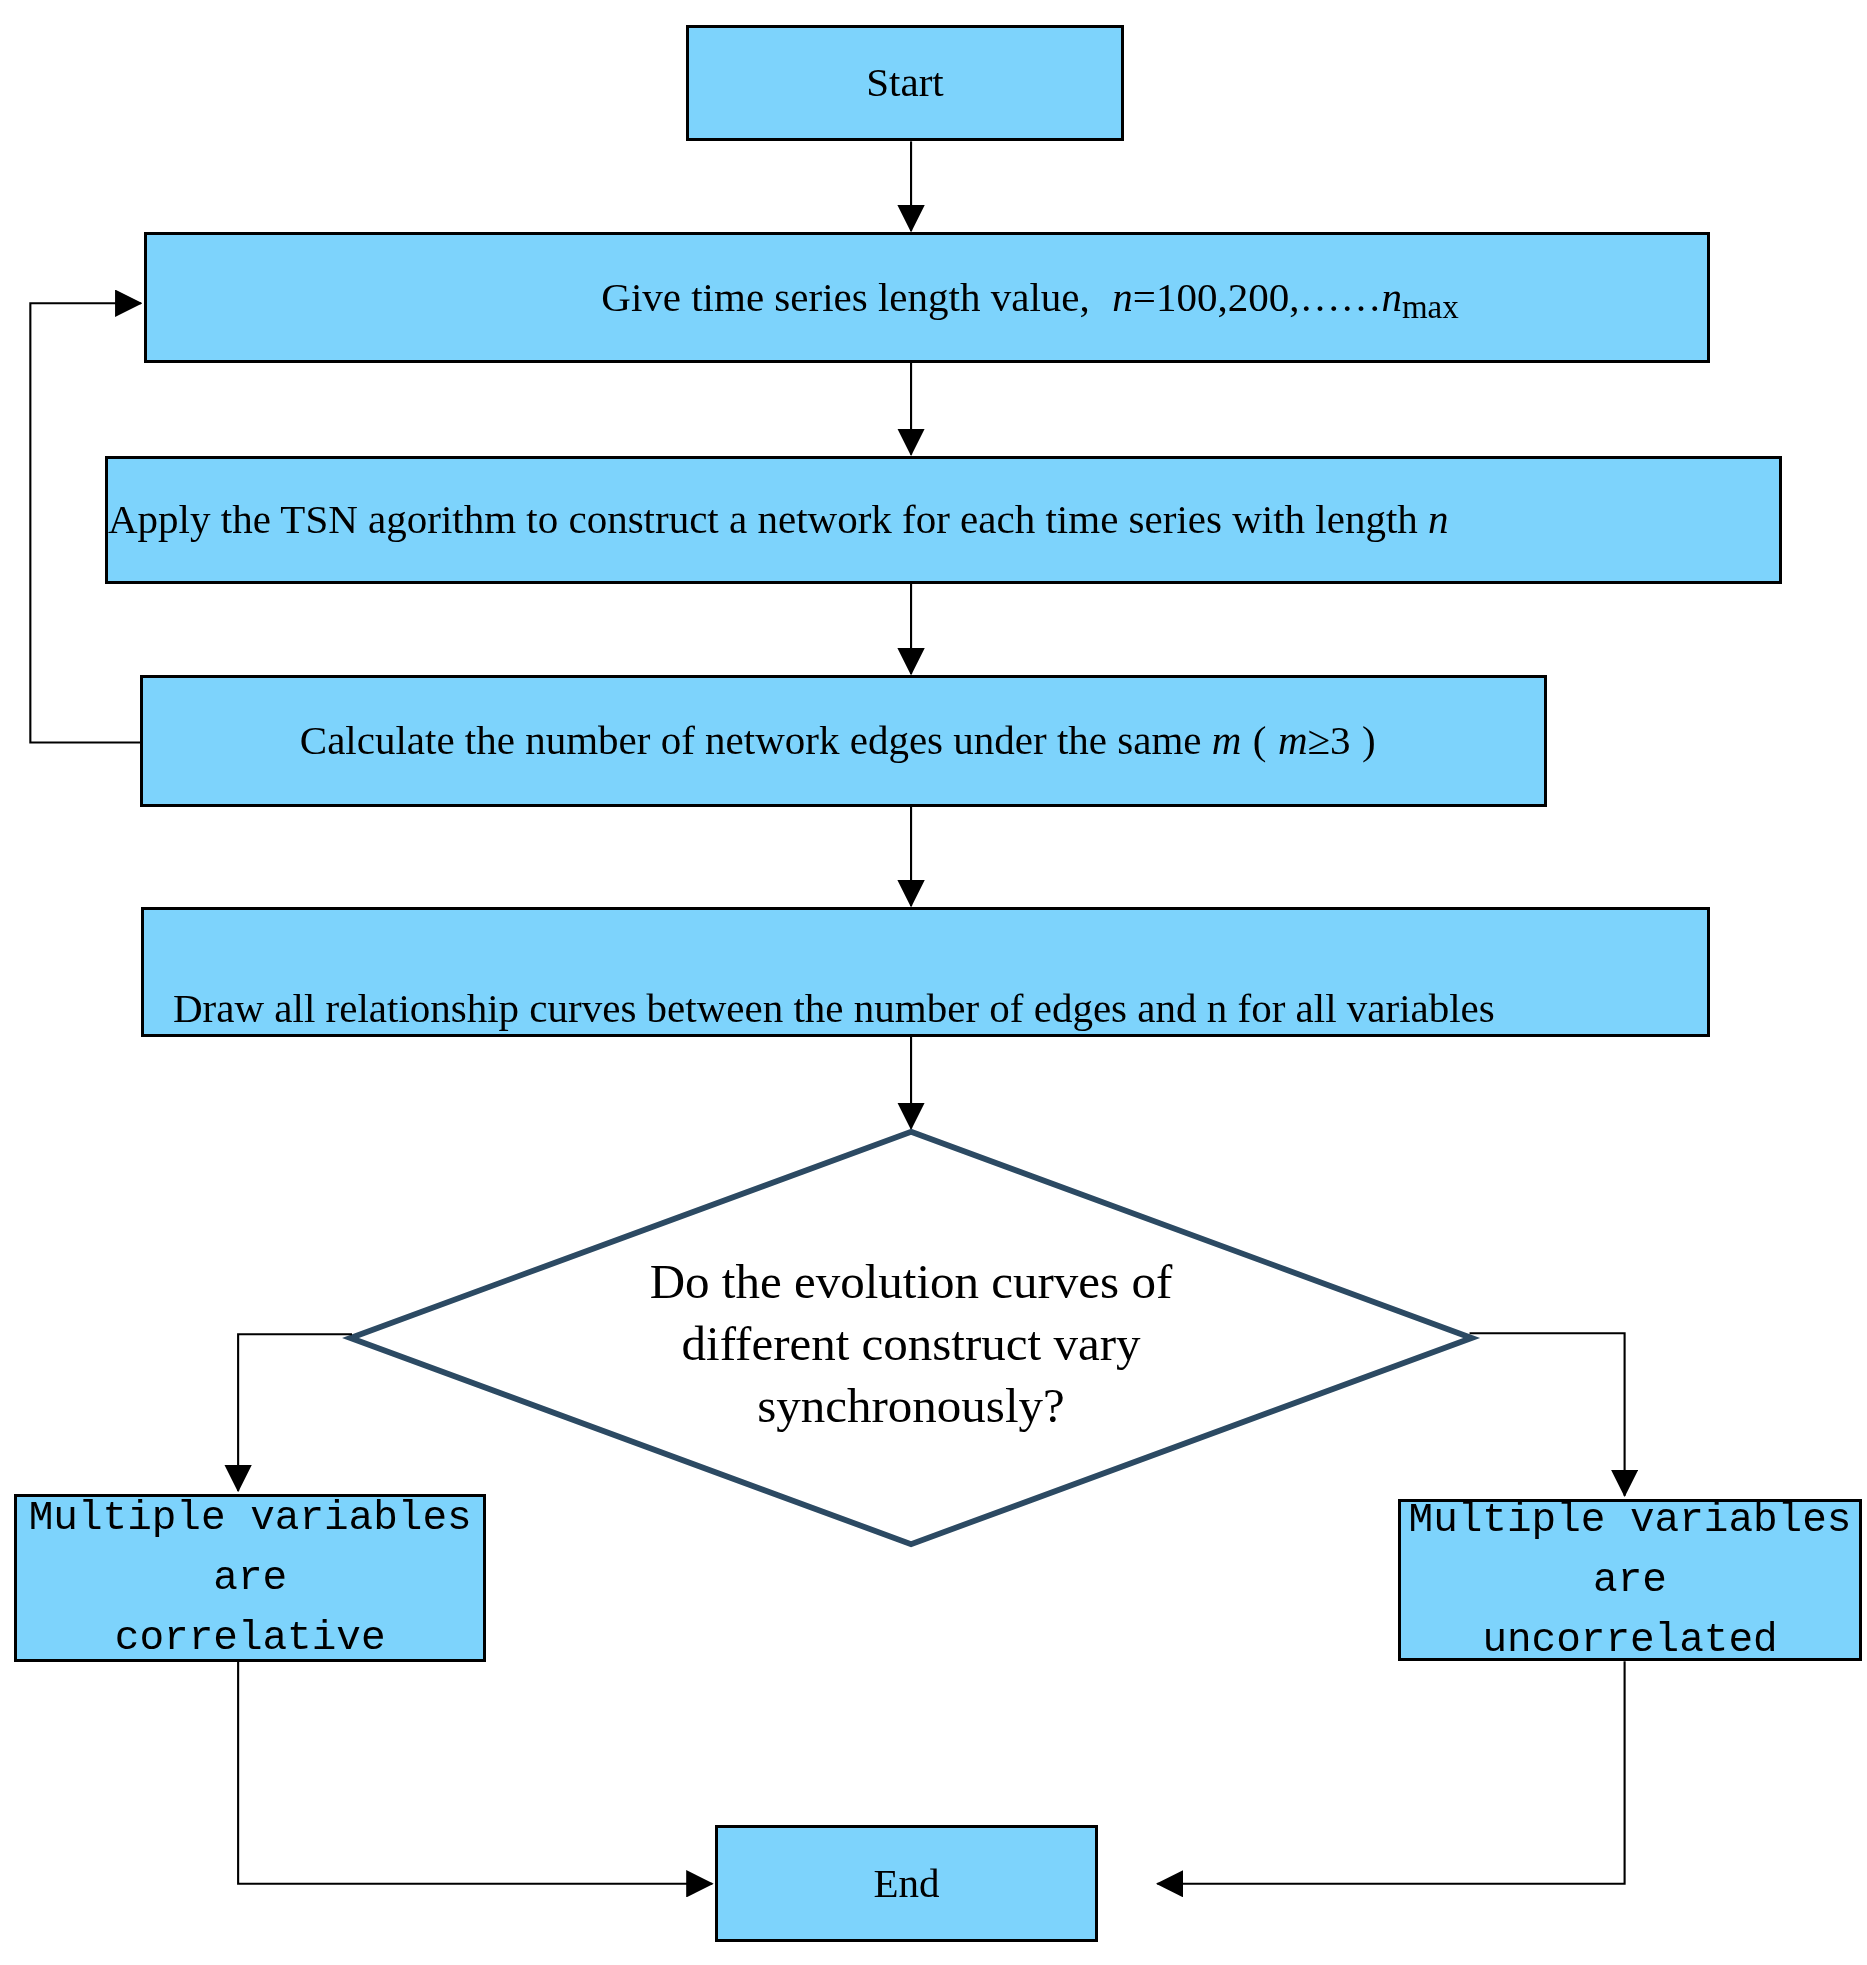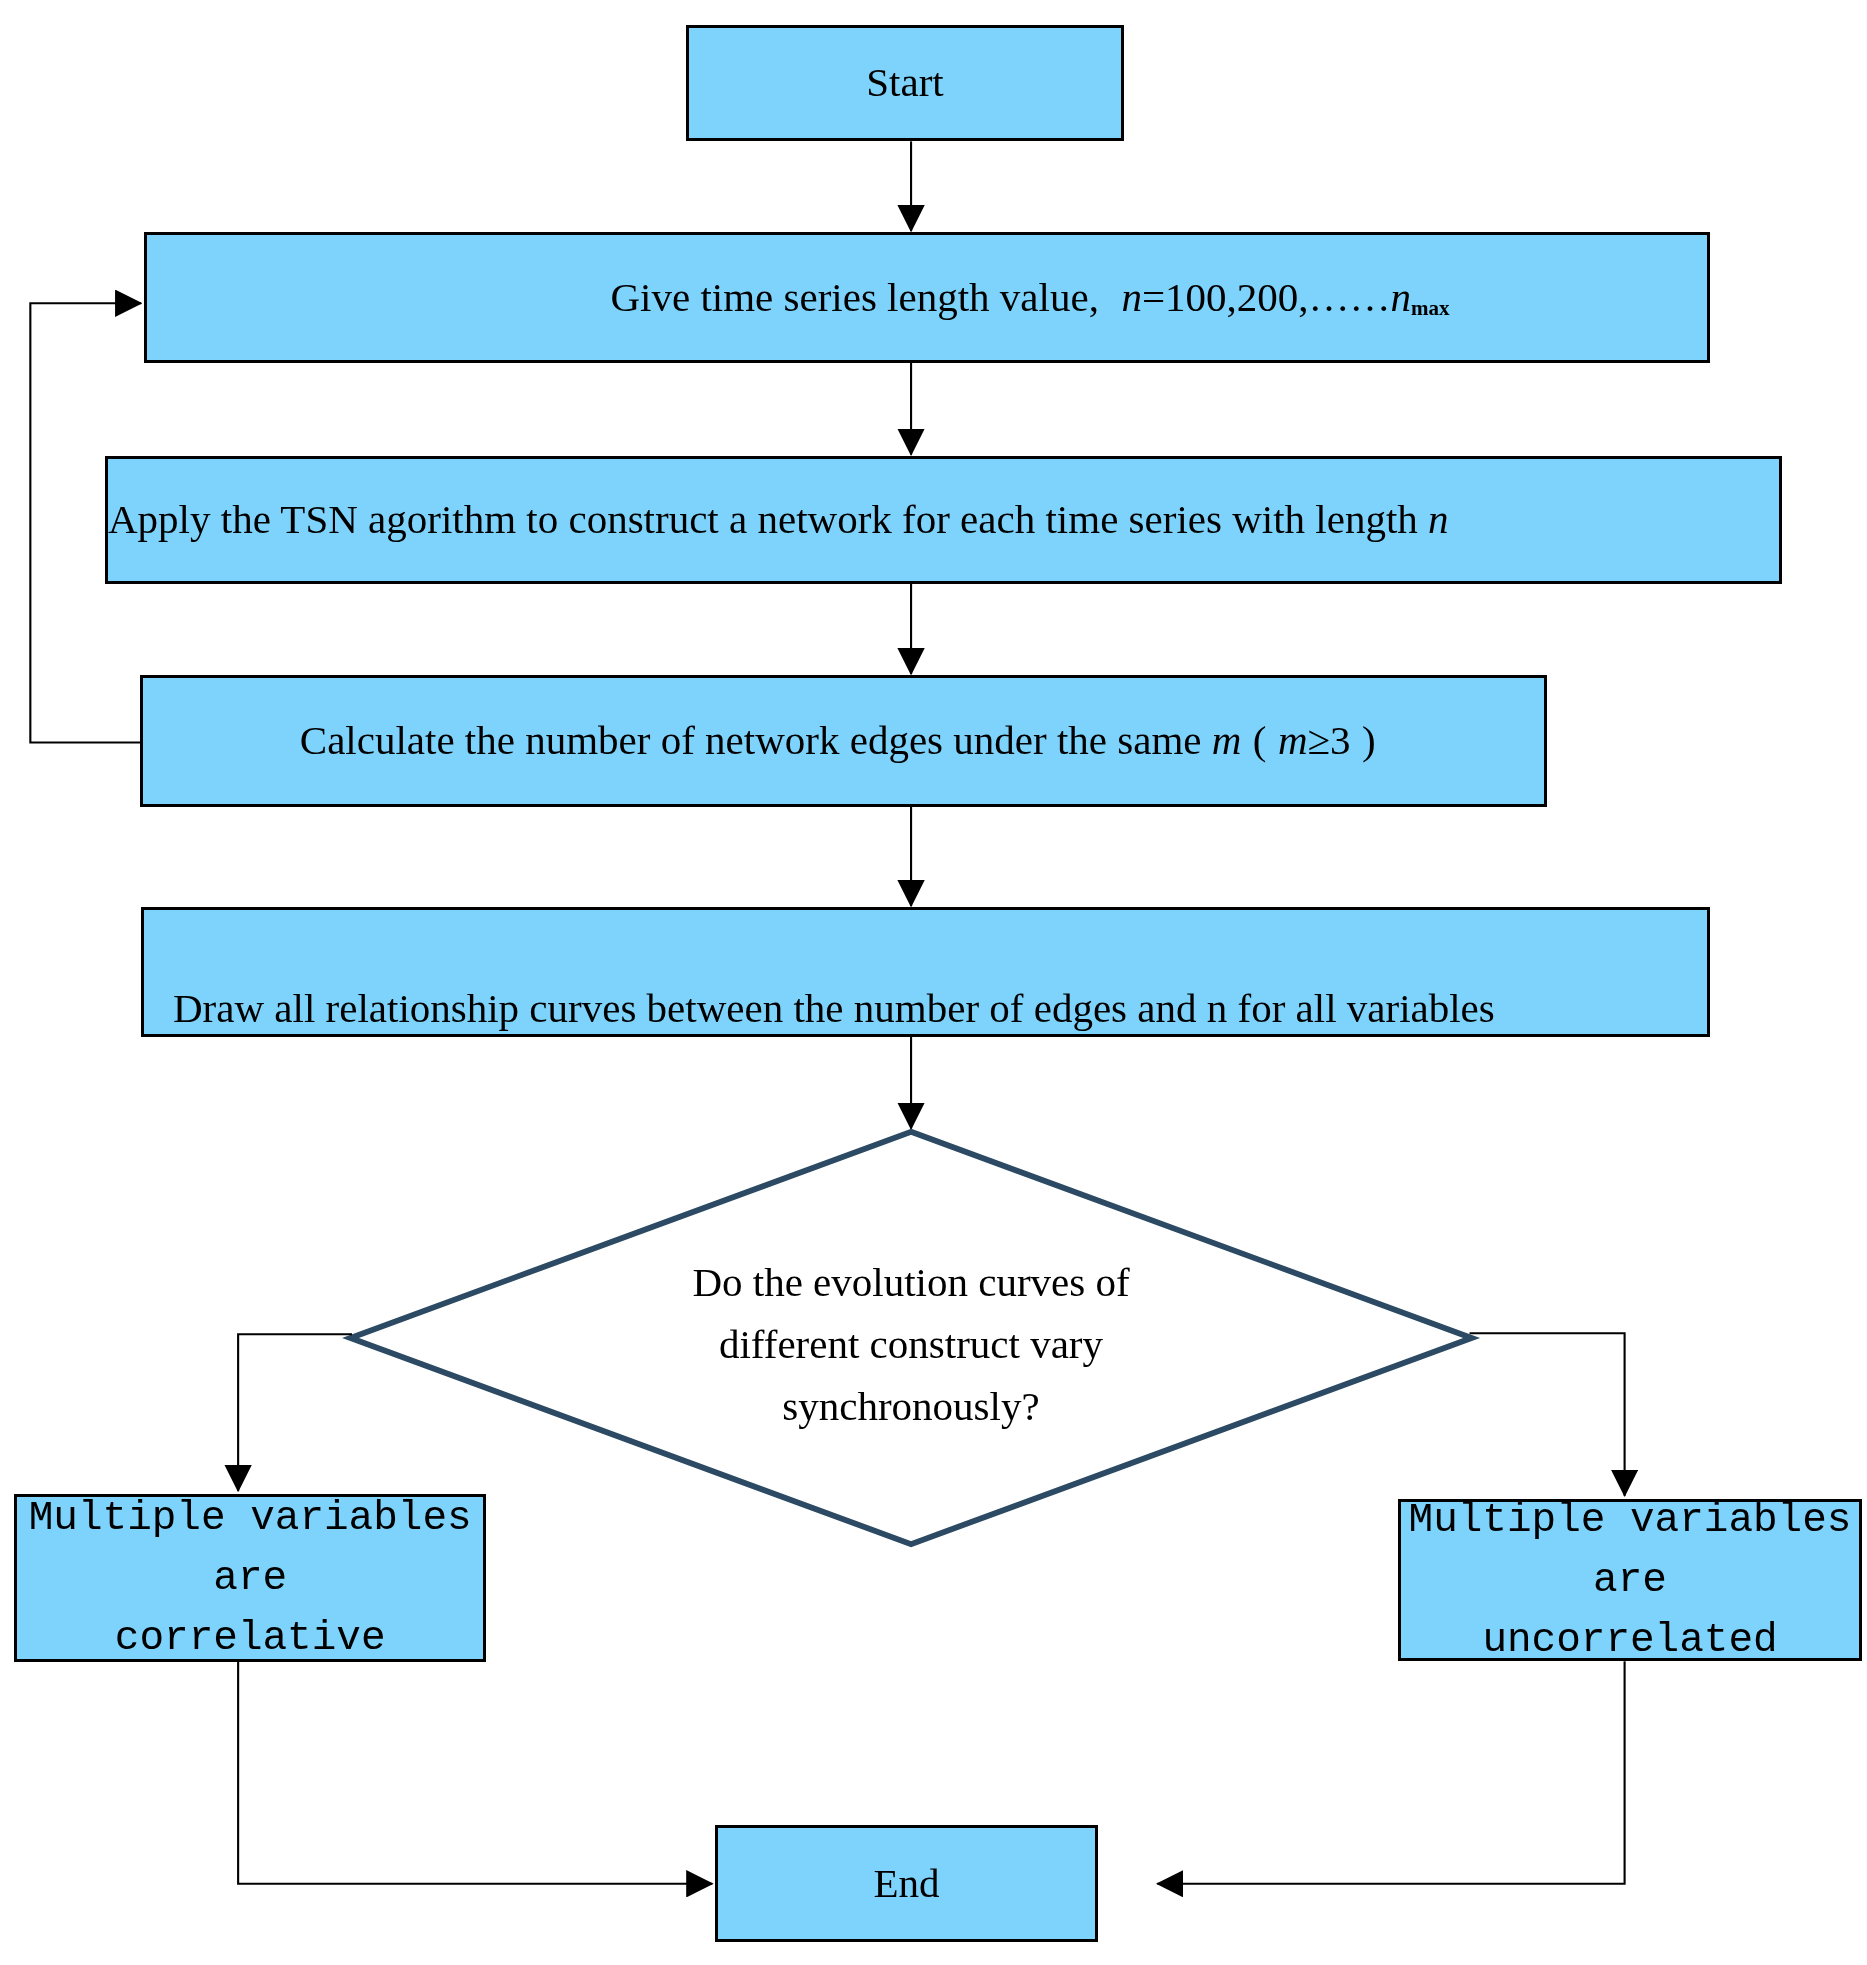--- a/index.html
+++ b/index.html
@@ -53,32 +53,31 @@
   #node-draw    { left: 141px;  top: 907px; width: 1569px; height: 130px; padding-left: 29px; align-items: flex-end; }
   #node-corr    { left: 14.2px;   top: 1494px; width: 472px;  height: 168px; }
   #node-uncorr  { left: 1398px; top: 1499px; width: 464px;  height: 162px; }
   #node-end     { left: 715px; top: 1825px; width: 383px;  height: 117px; }
   #diamond-label {
     position: absolute;
     left: 568px;
     top: 1251px;
     width: 686px;
     text-align: center;
-    font-size: 41px;
+    font-size: 49px;
     line-height: 62px;
     z-index: 2;
   }
   i { font-style: italic; }
   sub {
-    font-size: 21px;
+    font-size: 33px;
     vertical-align: baseline;
     position: relative;
     top: 0.22em;
     line-height: 0;
-    font-weight: bold;
   }
   .wide-after { margin-right: 0.55em; }
   .wide-both  { margin-left: 0.28em; margin-right: 0.28em; }
 </style>
 </head>
 <body>
 
 <div id="stage">
 
   <svg id="connectors" viewBox="0 0 3541 3726" xmlns="http://www.w3.org/2000/svg">

